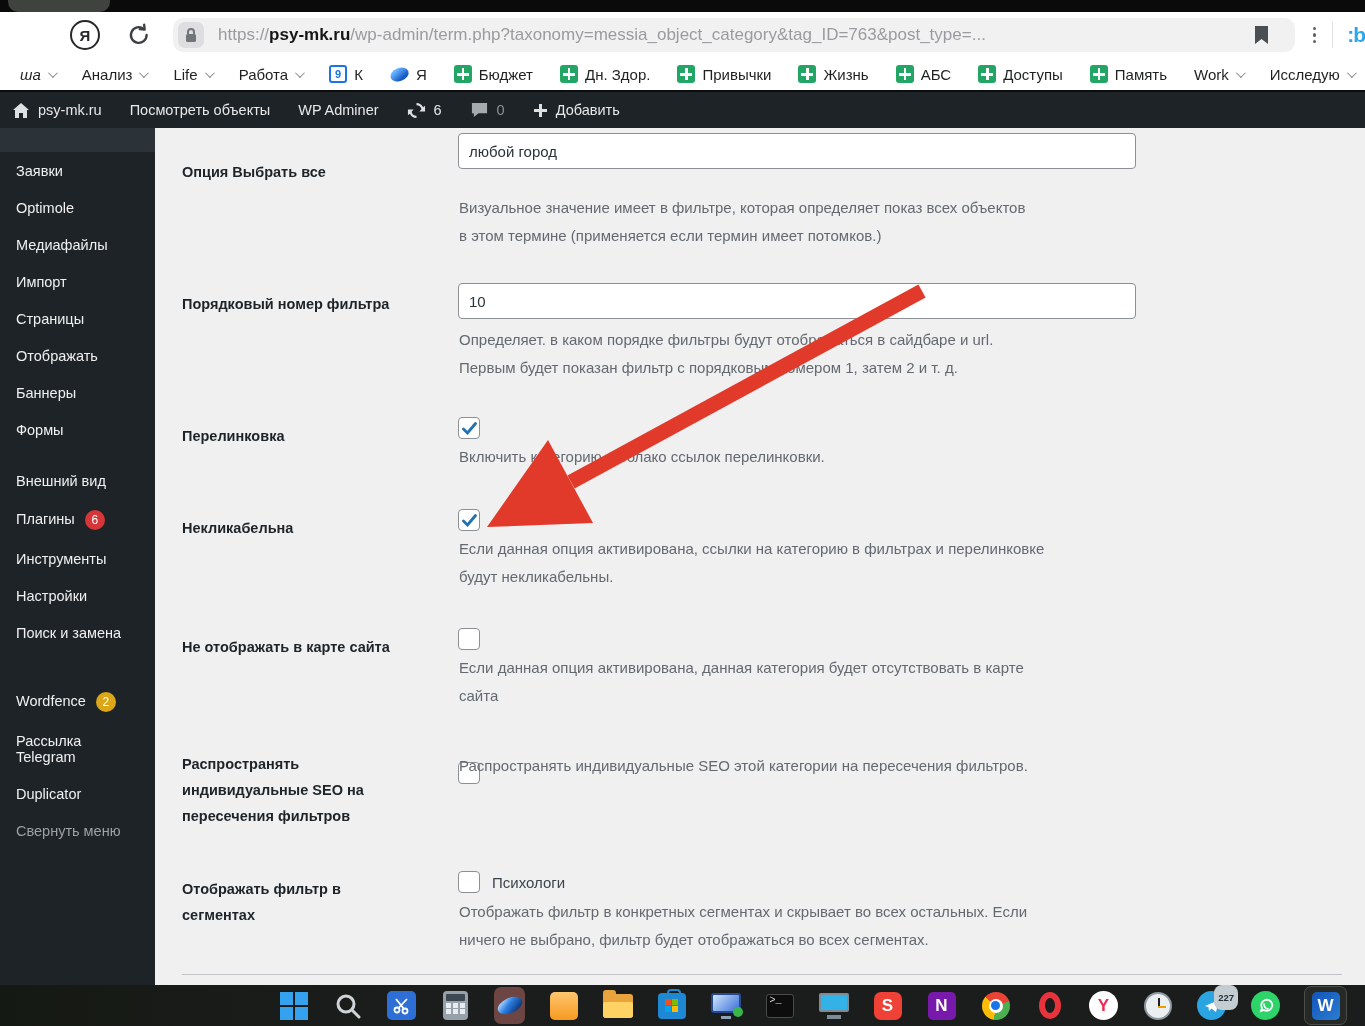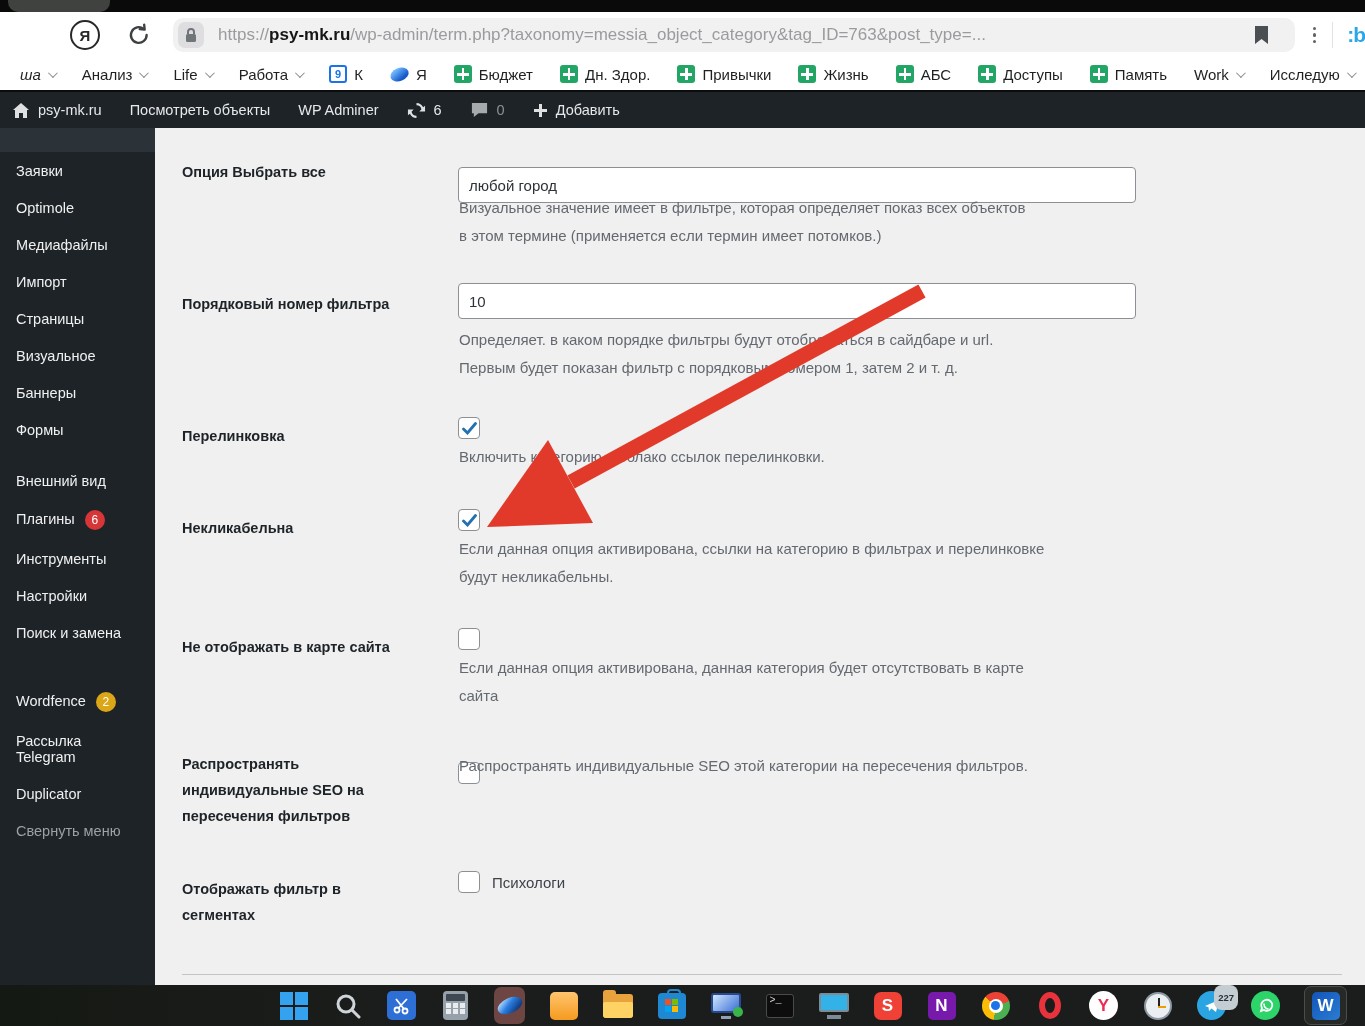--- a/index.html
+++ b/index.html
@@ -298,21 +298,21 @@
   <div class="workspace">
 
     <aside class="sidebar">
       <div class="side-hl"></div>
       <ul>
         <li>Заявки</li>
         <li>Optimole</li>
         <li>Медиафайлы</li>
         <li>Импорт</li>
         <li>Страницы</li>
-        <li>Визуальное</li>
+        <li>Отображать</li>
         <li>Баннеры</li>
         <li>Формы</li>
         <li class="gap">Внешний вид</li>
         <li>
           <span>Плагины</span>
           <span class="badge red">6</span>
         </li>
         <li>Инструменты</li>
         <li>Настройки</li>
         <li>Поиск и замена</li>
@@ -322,21 +322,21 @@
         </li>
         <li>Рассылка Telegram</li>
         <li>Duplicator</li>
       </ul>
       <div class="collapse-item">Свернуть меню</div>
     </aside>
 
     <main class="content">
 
       <div class="flabel" style="top:31px">Опция Выбрать все</div>
-      <input class="ftext" style="top: 39px;" type="text" value="любой город">
+      <input class="ftext" style="top: 5px;" type="text" value="любой город">
       <div class="fdesc" style="top:66px">
         <div>Визуальное значение имеет в фильтре, которая определяет показ всех объектов</div>
           <div>в этом термине (применяется если термин имеет потомков.)</div>
       </div>
 
       <div class="flabel" style="top:163px">Порядковый номер фильтра</div>
       <input class="ftext" style="top: 155px;" type="text" value="10">
       <div class="fdesc" style="top:198px">
         <div>Определяет. в каком порядке фильтры будут отображаться в сайдбаре и url.</div>
           <div>Первым будет показан фильтр с порядковым номером 1, затем 2 и т. д.</div>
@@ -372,20 +372,24 @@
 
       <div class="flabel" style="top:623px">Распространять индивидуальные SEO на пересечения фильтров</div>
       <div class="cbox" style="top:634px"></div>
       <div class="fdesc" style="top:624px">
         <div>Распространять индивидуальные SEO этой категории на пересечения фильтров.</div>
       </div>
 
       <div class="flabel" style="top:748px">Отображать фильтр в сегментах</div>
       <div class="cbox" style="top:743px"></div>
       <div class="cb-label" style="top:746px">Психологи</div>
+      <div class="fdesc" style="top:770px">
+        <div>Отображать фильтр в конкретных сегментах и скрывает во всех остальных. Если</div>
+          <div>ничего не выбрано, фильтр будет отображаться во всех сегментах.</div>
+      </div>
 
       <div class="row-div" style="top:846px"></div>
     </main>
   </div>
 
   <svg class="arrow-overlay" viewBox="0 0 1365 1026">
     <line x1="922" y1="291" x2="571" y2="482" stroke="#e23a2a" stroke-width="15"></line>
     <polygon points="487,527 548,440 593,523" fill="#e23a2a"></polygon>
   </svg>
 

